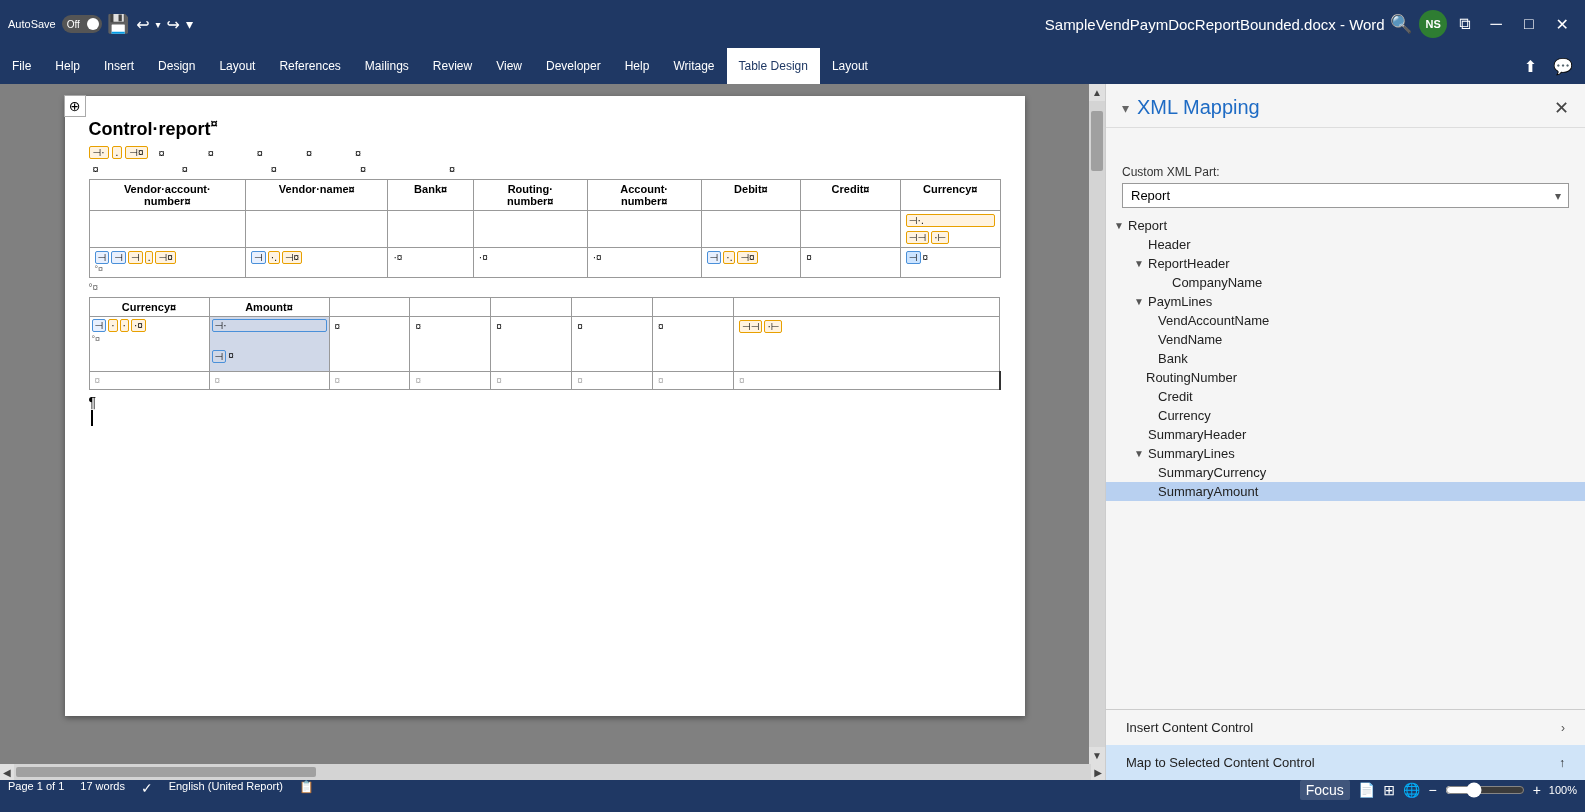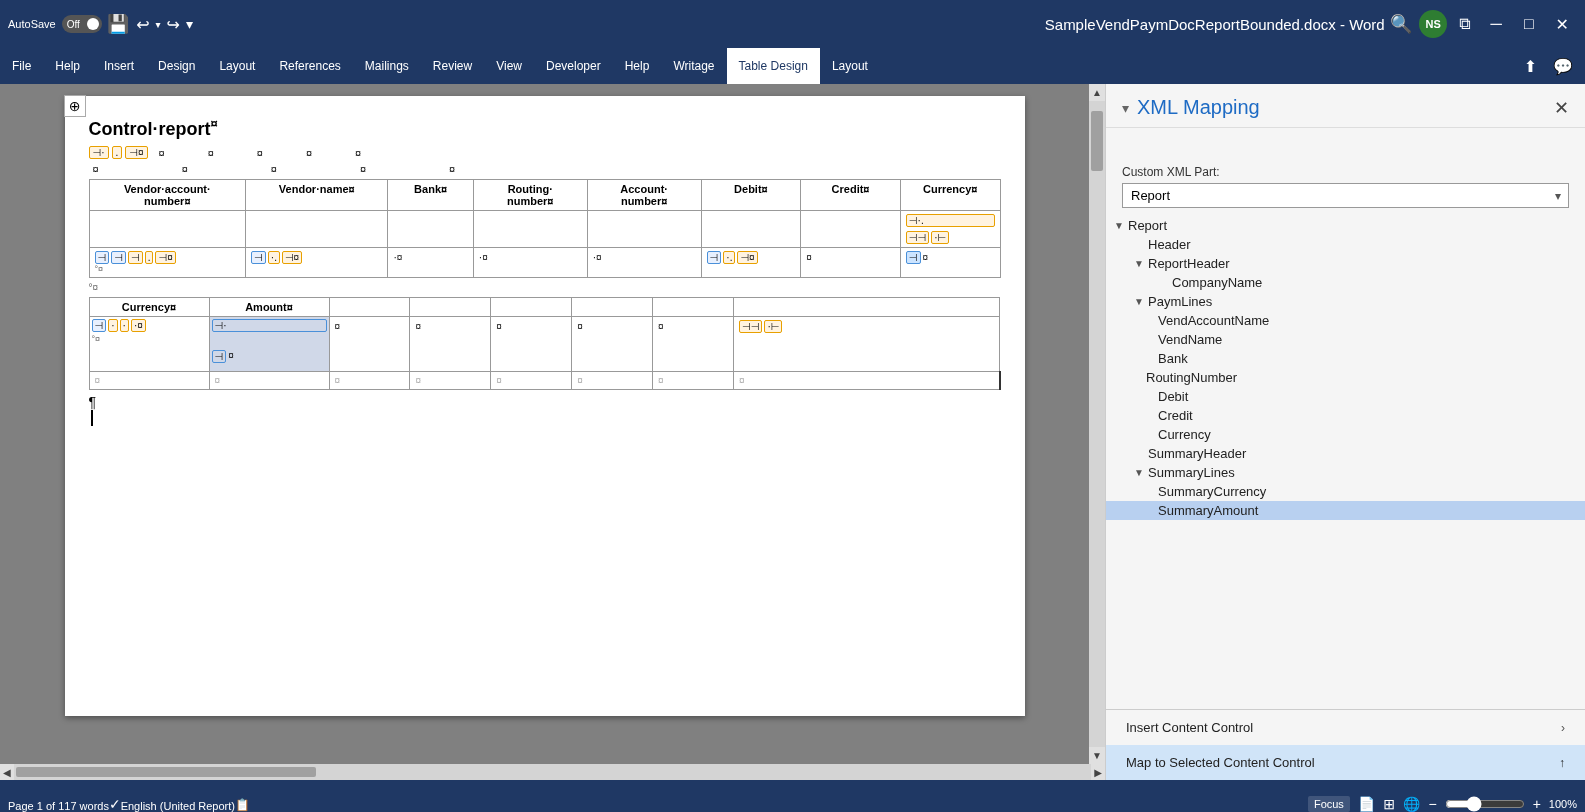--- a/index.html
+++ b/index.html
@@ -71,22 +71,23 @@
       flex-direction: column;
       align-items: center;
     }
 
     
     #status-bar {
       background: #1f3864;
       color: white;
       height: 32px;
       display: flex;
-      align-items: flex-end;
+      align-items: flex-start;
       padding: 0 8px;
+      gap: 16px;
       font-size: 11px;
     }
     .status-spacer { flex: 1; }
 
     
     #xml-panel {
       width: 480px;
       background: #f5f5f5;
       border-left: 1px solid #ccc;
       display: flex;
@@ -494,25 +495,20 @@
           <span class="tree-text">Bank</span>
         </div>
       </div>
       <div class="tree-item">
         <div class="tree-node" style="padding-left:40px;">
           <span class="tree-text">RoutingNumber</span>
         </div>
       </div>
       <div class="tree-item">
         <div class="tree-node" style="padding-left:52px;">
-          <span class="tree-text">Debit</span>
-        </div>
-      </div>
-      <div class="tree-item">
-        <div class="tree-node" style="padding-left:52px;">
           <span class="tree-text">Credit</span>
         </div>
       </div>
       <div class="tree-item">
         <div class="tree-node" style="padding-left:52px;">
           <span class="tree-text">Currency</span>
         </div>
       </div>
 
       <div class="tree-item">
@@ -554,21 +550,21 @@
 </div>
 
 <div id="status-bar">
   <span style="font-size:11px;color:white;">Page 1 of 1</span>
   <span style="font-size:11px;color:white;">17 words</span>
   <span style="font-size:14px;color:white;cursor:pointer;">✓</span>
   <span style="font-size:11px;color:white;cursor:pointer;">English (United Report)</span>
   <span style="font-size:12px;color:white;cursor:pointer;">📋</span>
   <div class="status-spacer"></div>
   <div style="display:flex;align-items:center;gap:8px;">
-    <span style="font-size:11px;color:white;cursor:pointer;padding:2px 6px;background:rgba(255,255,255,0.15);border-radius:2px;">Focus</span>
+    <span style="font-size:14px;color:white;cursor:pointer;padding:2px 6px;background:rgba(255,255,255,0.15);border-radius:2px;">Focus</span>
     <span style="font-size:14px;color:white;cursor:pointer;">📄</span>
     <span style="font-size:14px;color:white;cursor:pointer;">⊞</span>
     <span style="font-size:14px;color:white;cursor:pointer;">🌐</span>
     <span style="font-size:14px;color:white;cursor:pointer;">−</span>
     <input type="range" min="50" max="200" value="100" style="width: 80px; accent-color: white;">
     <span style="font-size:14px;color:white;cursor:pointer;">+</span>
     <span style="font-size:11px;color:white;">100%</span>
   </div>
 </div>
 

